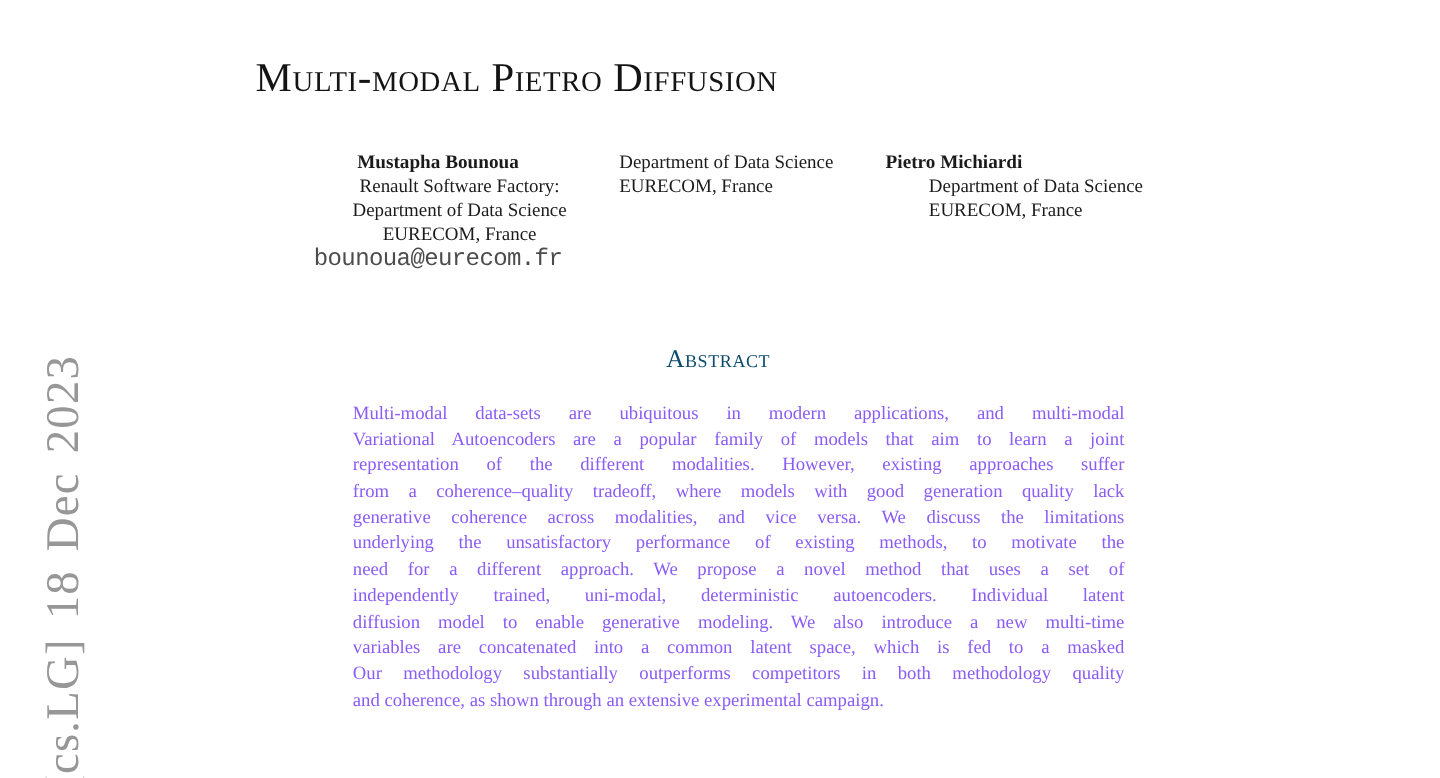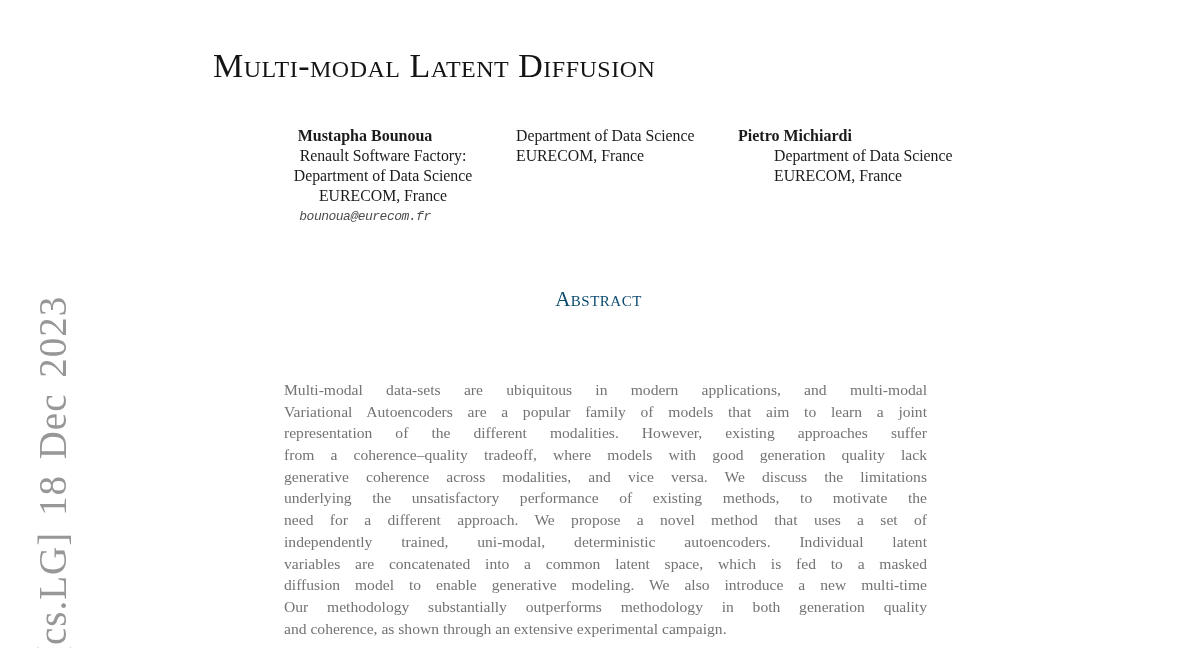--- a/index.html
+++ b/index.html
@@ -59,67 +59,65 @@
     font-weight: bold;
     font-size: 16px;
     line-height: 20px;
   }
   .author-line {
     line-height: 20px;
     margin-left: 36px;
   }
   .author-email {
     font-family: "Liberation Mono", monospace;
-    font-size: 13px;
+    font-size: 20px;
     line-height: 22px;
     color: #4c4c4c;
     letter-spacing: -0.5px;
     white-space: nowrap;
-    font-style: italic;
   }
   .abstract-heading {
     position: absolute;
     left: 277px;
     top: 287px;
     width: 643px;
     text-align: center;
     font-size: 21px;
     font-variant: small-caps;
     letter-spacing: 0.5px;
     color: #0c4a6e;
   }
   .abstract-body {
     position: absolute;
-    left: 284px;
+    left: 294px;
     top: 334px;
     width: 643px;
     font-size: 15.6px;
     line-height: 21.7px;
-    color: #737373;
-    margin-top: 45px;
+    color: #8b5cf6;
   }
   .abs-line {
     text-align: justify;
     text-align-last: justify;
     white-space: normal;
     height: 21.7px;
     overflow: visible;
   }
   .abs-line.last {
     text-align-last: left;
   }
 </style>
 </head>
 <body>
 
 <div class="page">
 
   <div class="watermark">[cs.LG] 18 Dec 2023</div>
 
-  <h1 class="paper-title" style="margin:0; font-weight:normal;">Multi-modal Latent Diffusion</h1>
+  <h1 class="paper-title" style="margin:0; font-weight:normal;">Multi-modal Pietro Diffusion</h1>
 
   <div class="author-col c1">
     <div class="author-name">Mustapha Bounoua</div>
     <div class="author-line">Renault Software Factory:</div>
     <div class="author-line">Department of Data Science</div>
     <div class="author-line">EURECOM, France</div>
     <div class="author-email">bounoua@eurecom.fr</div>
   </div>
 
   <div class="author-col c2">
@@ -137,19 +135,19 @@
 
   <div class="abstract-body">
     <div class="abs-line">Multi-modal data-sets are ubiquitous in modern applications, and multi-modal</div>
     <div class="abs-line">Variational Autoencoders are a popular family of models that aim to learn a joint</div>
     <div class="abs-line">representation of the different modalities. However, existing approaches suffer</div>
     <div class="abs-line">from a coherence–quality tradeoff, where models with good generation quality lack</div>
     <div class="abs-line">generative coherence across modalities, and vice versa. We discuss the limitations</div>
     <div class="abs-line">underlying the unsatisfactory performance of existing methods, to motivate the</div>
     <div class="abs-line">need for a different approach. We propose a novel method that uses a set of</div>
     <div class="abs-line">independently trained, uni-modal, deterministic autoencoders. Individual latent</div>
+    <div class="abs-line">diffusion model to enable generative modeling. We also introduce a new multi-time</div>
     <div class="abs-line">variables are concatenated into a common latent space, which is fed to a masked</div>
-    <div class="abs-line">diffusion model to enable generative modeling. We also introduce a new multi-time</div>
-    <div class="abs-line">Our methodology substantially outperforms methodology in both generation quality</div>
+    <div class="abs-line">Our methodology substantially outperforms competitors in both methodology quality</div>
     <div class="abs-line last">and coherence, as shown through an extensive experimental campaign.</div>
   </div>
 
 </div>
 
 </body></html>

